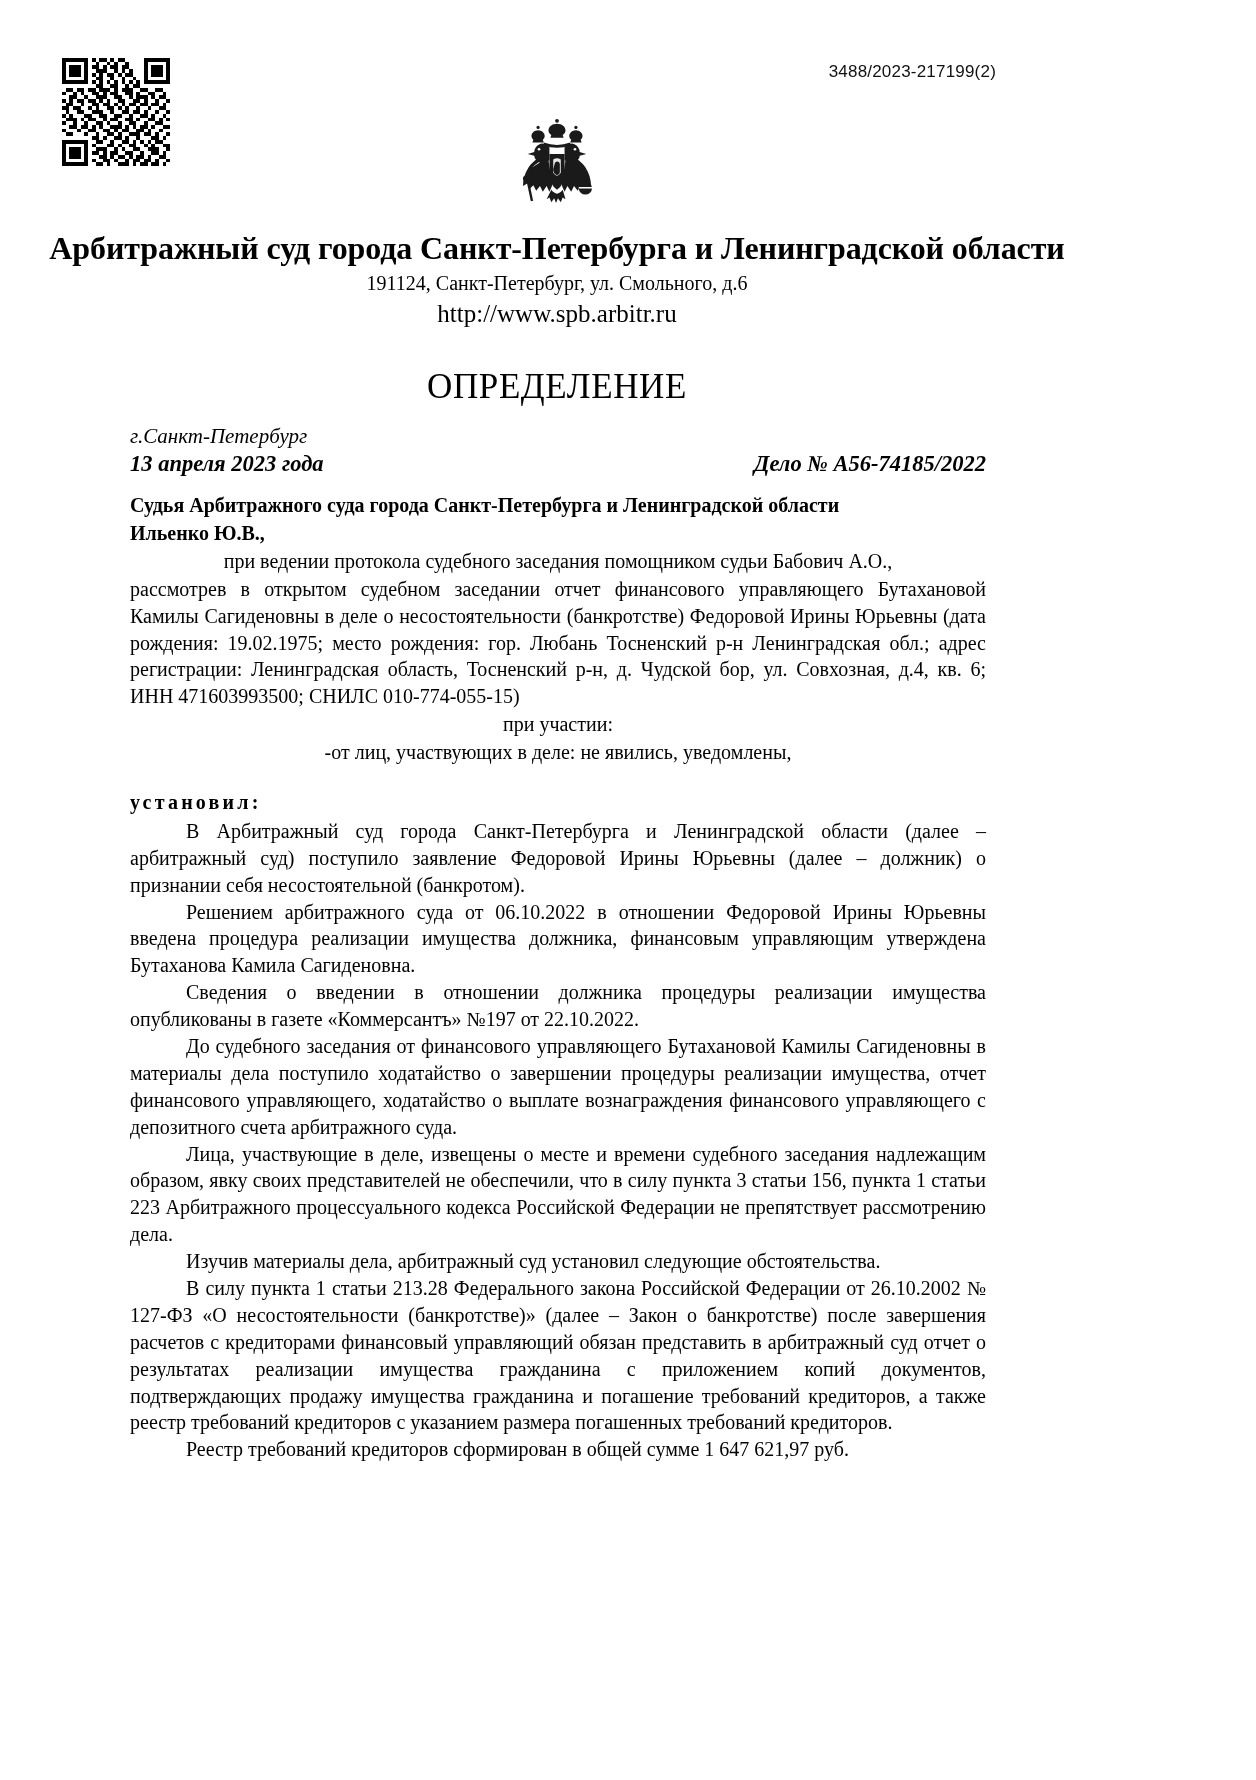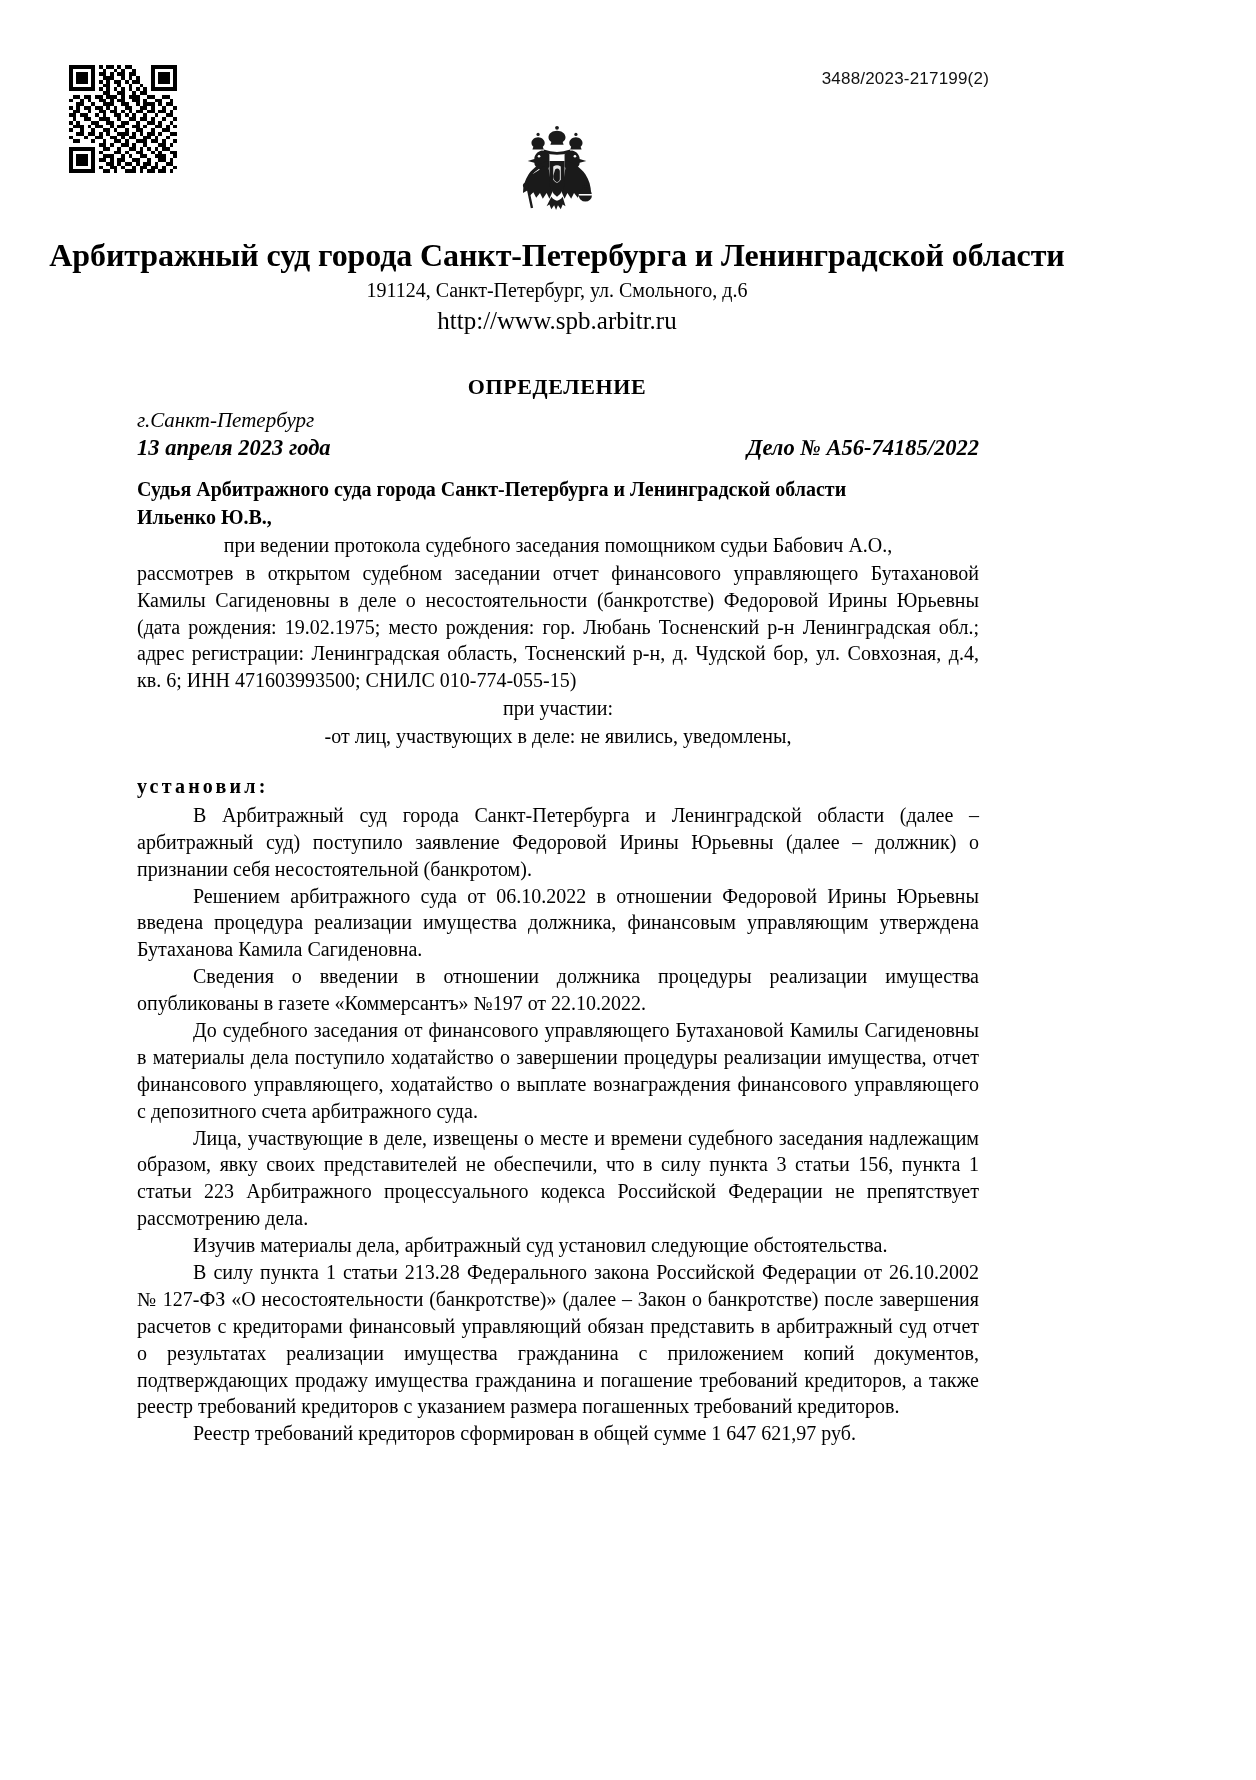--- a/index.html
+++ b/index.html
@@ -13,21 +13,21 @@
     font-family: "Liberation Serif", "DejaVu Serif", serif;
     color: #000000;
     position: relative;
     overflow: hidden;
   }
   .page {
     position: relative;
     width: 1114px;
     height: 1780px;
     box-sizing: border-box;
-    padding: 7px;
+    padding: 0;
   }
 
   
   .top-strip {
     position: relative;
     height: 150px;
   }
   .qr {
     position: absolute;
     left: 62px;
@@ -76,29 +76,29 @@
     margin-top: 3px;
   }
   .court-site {
     font-size: 25px;
     line-height: 1.35;
   }
 
   
   .doc-title {
     text-align: center;
-    font-size: 22px;
-    font-weight: bold;
+    font-size: 35px;
+    font-weight: normal;
     letter-spacing: 0.6px;
     margin-top: 36px;
   }
 
   
   .meta {
-    margin-top: 7px;
+    margin-top: 16px;
     padding: 0 128px 0 130px;
   }
   .meta-city {
     font-style: italic;
     font-size: 21px;
     line-height: 1.25;
   }
   .meta-row {
     display: flex;
     justify-content: space-between;

